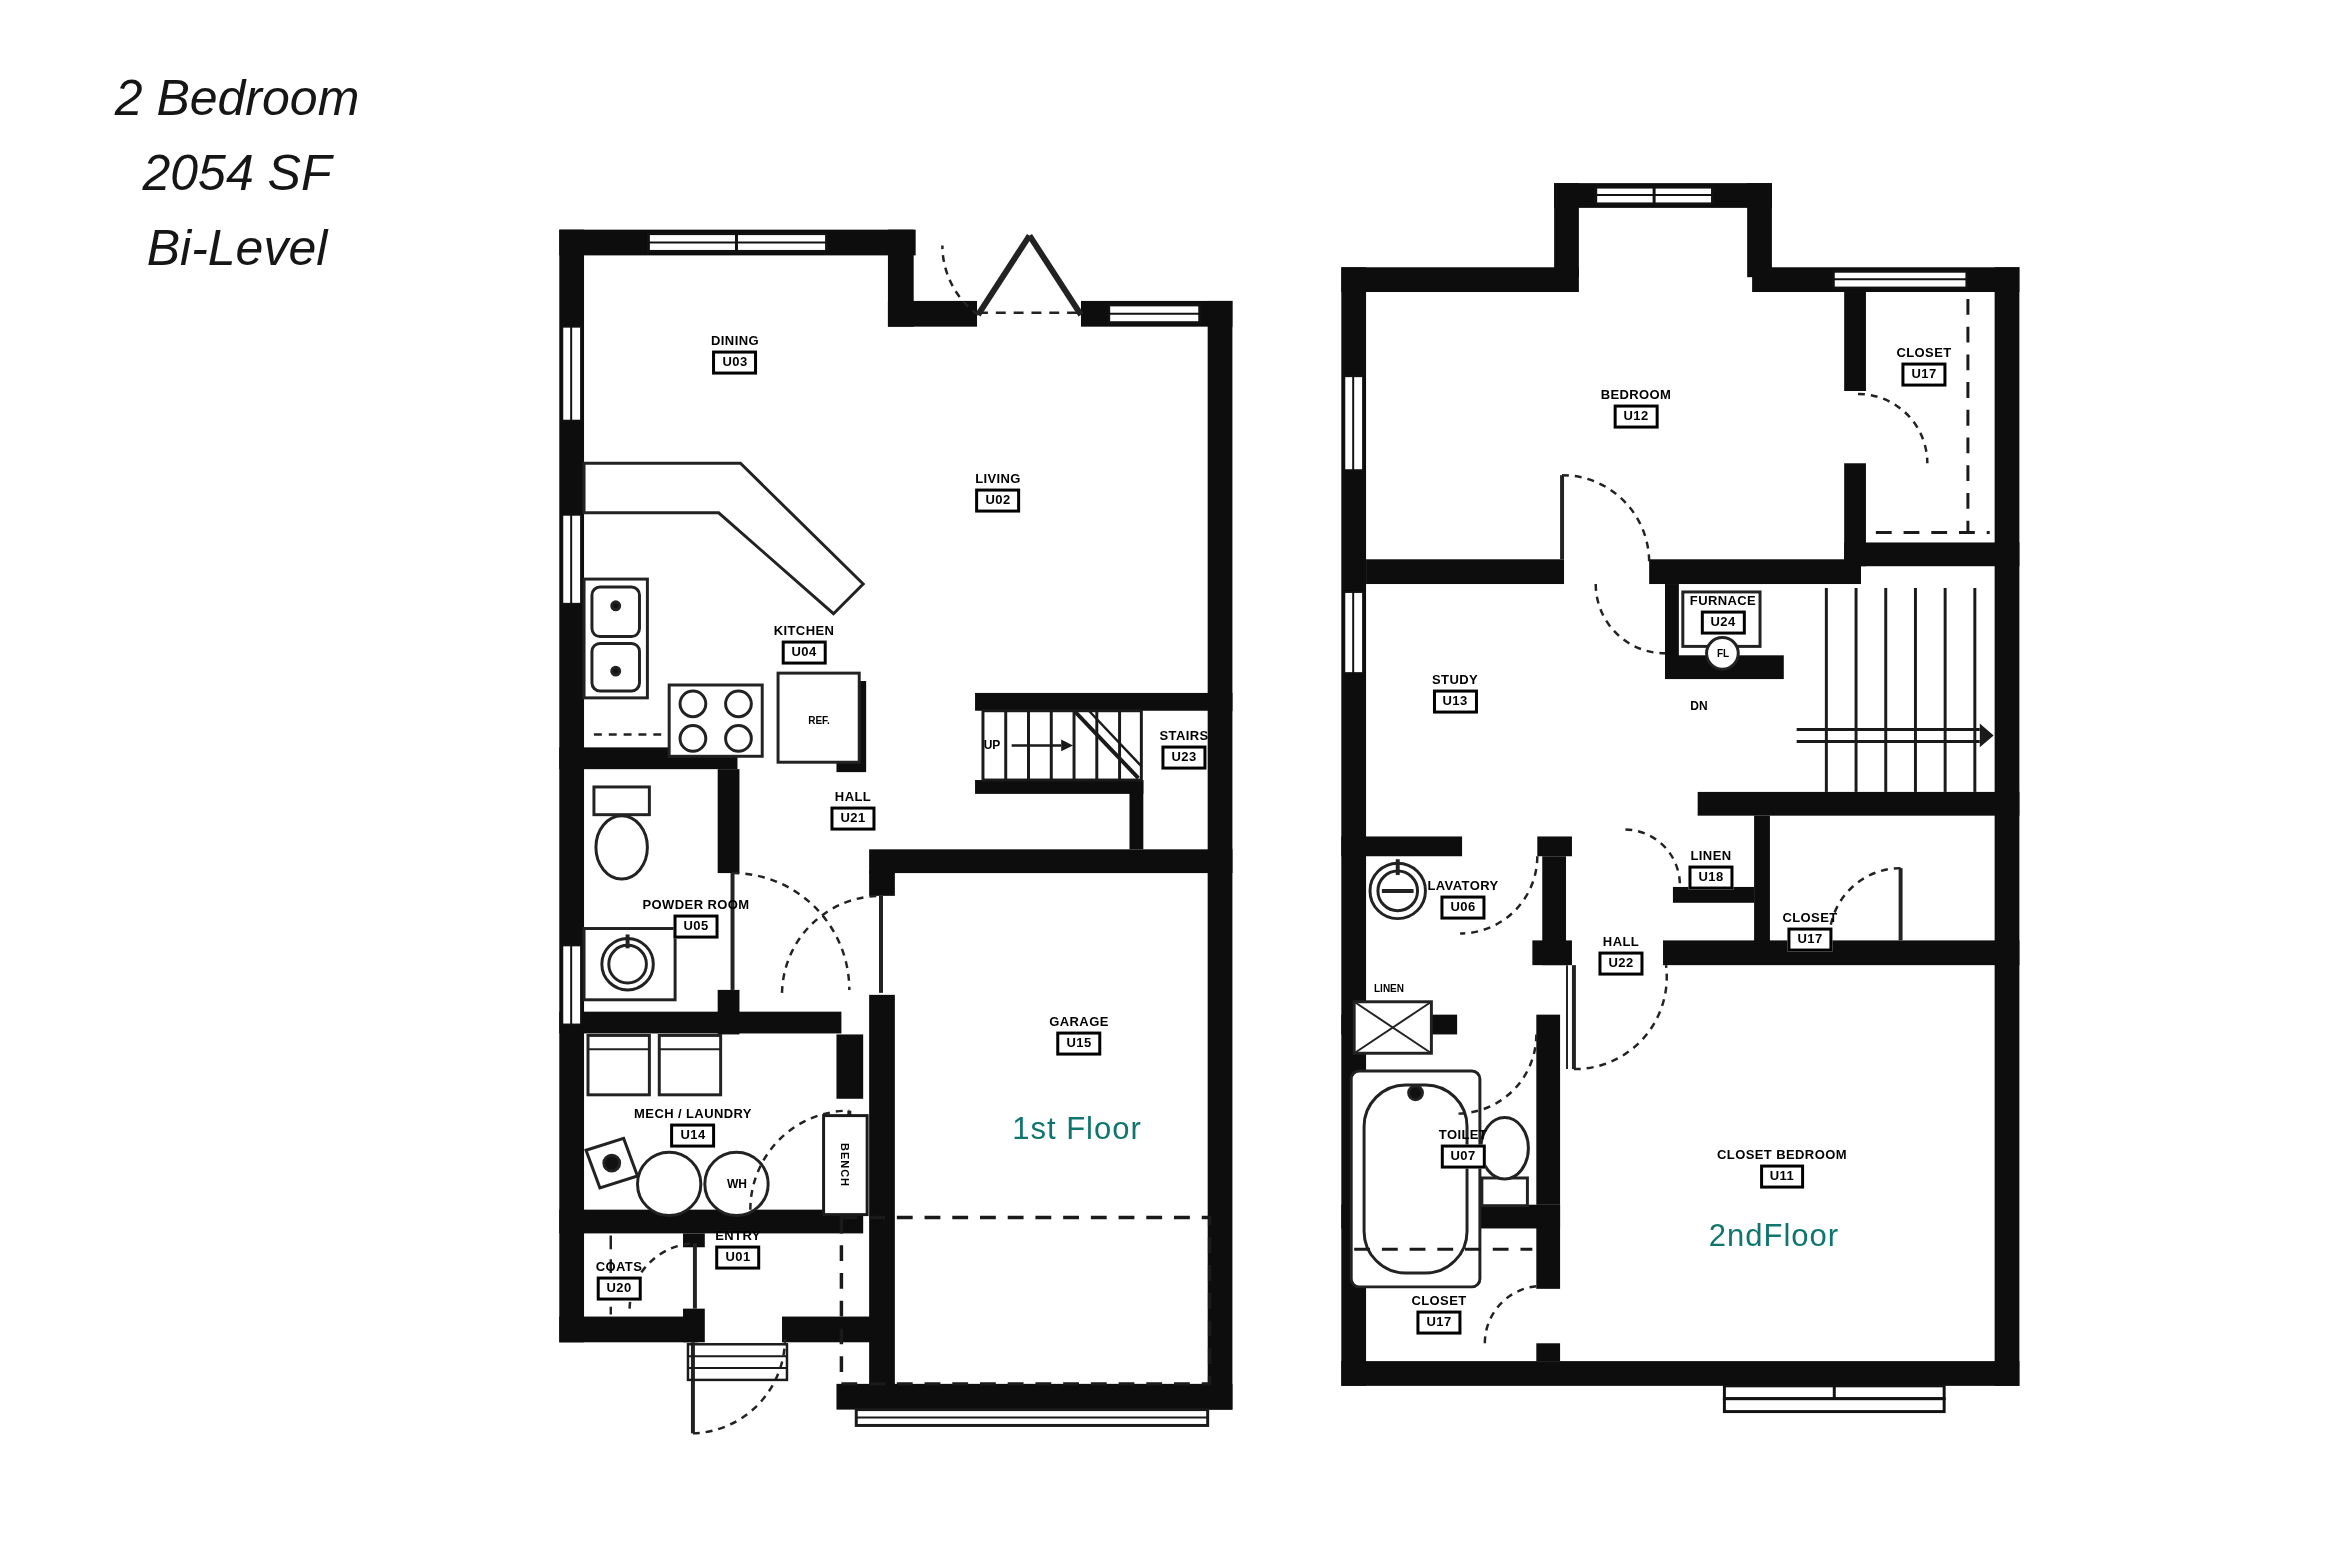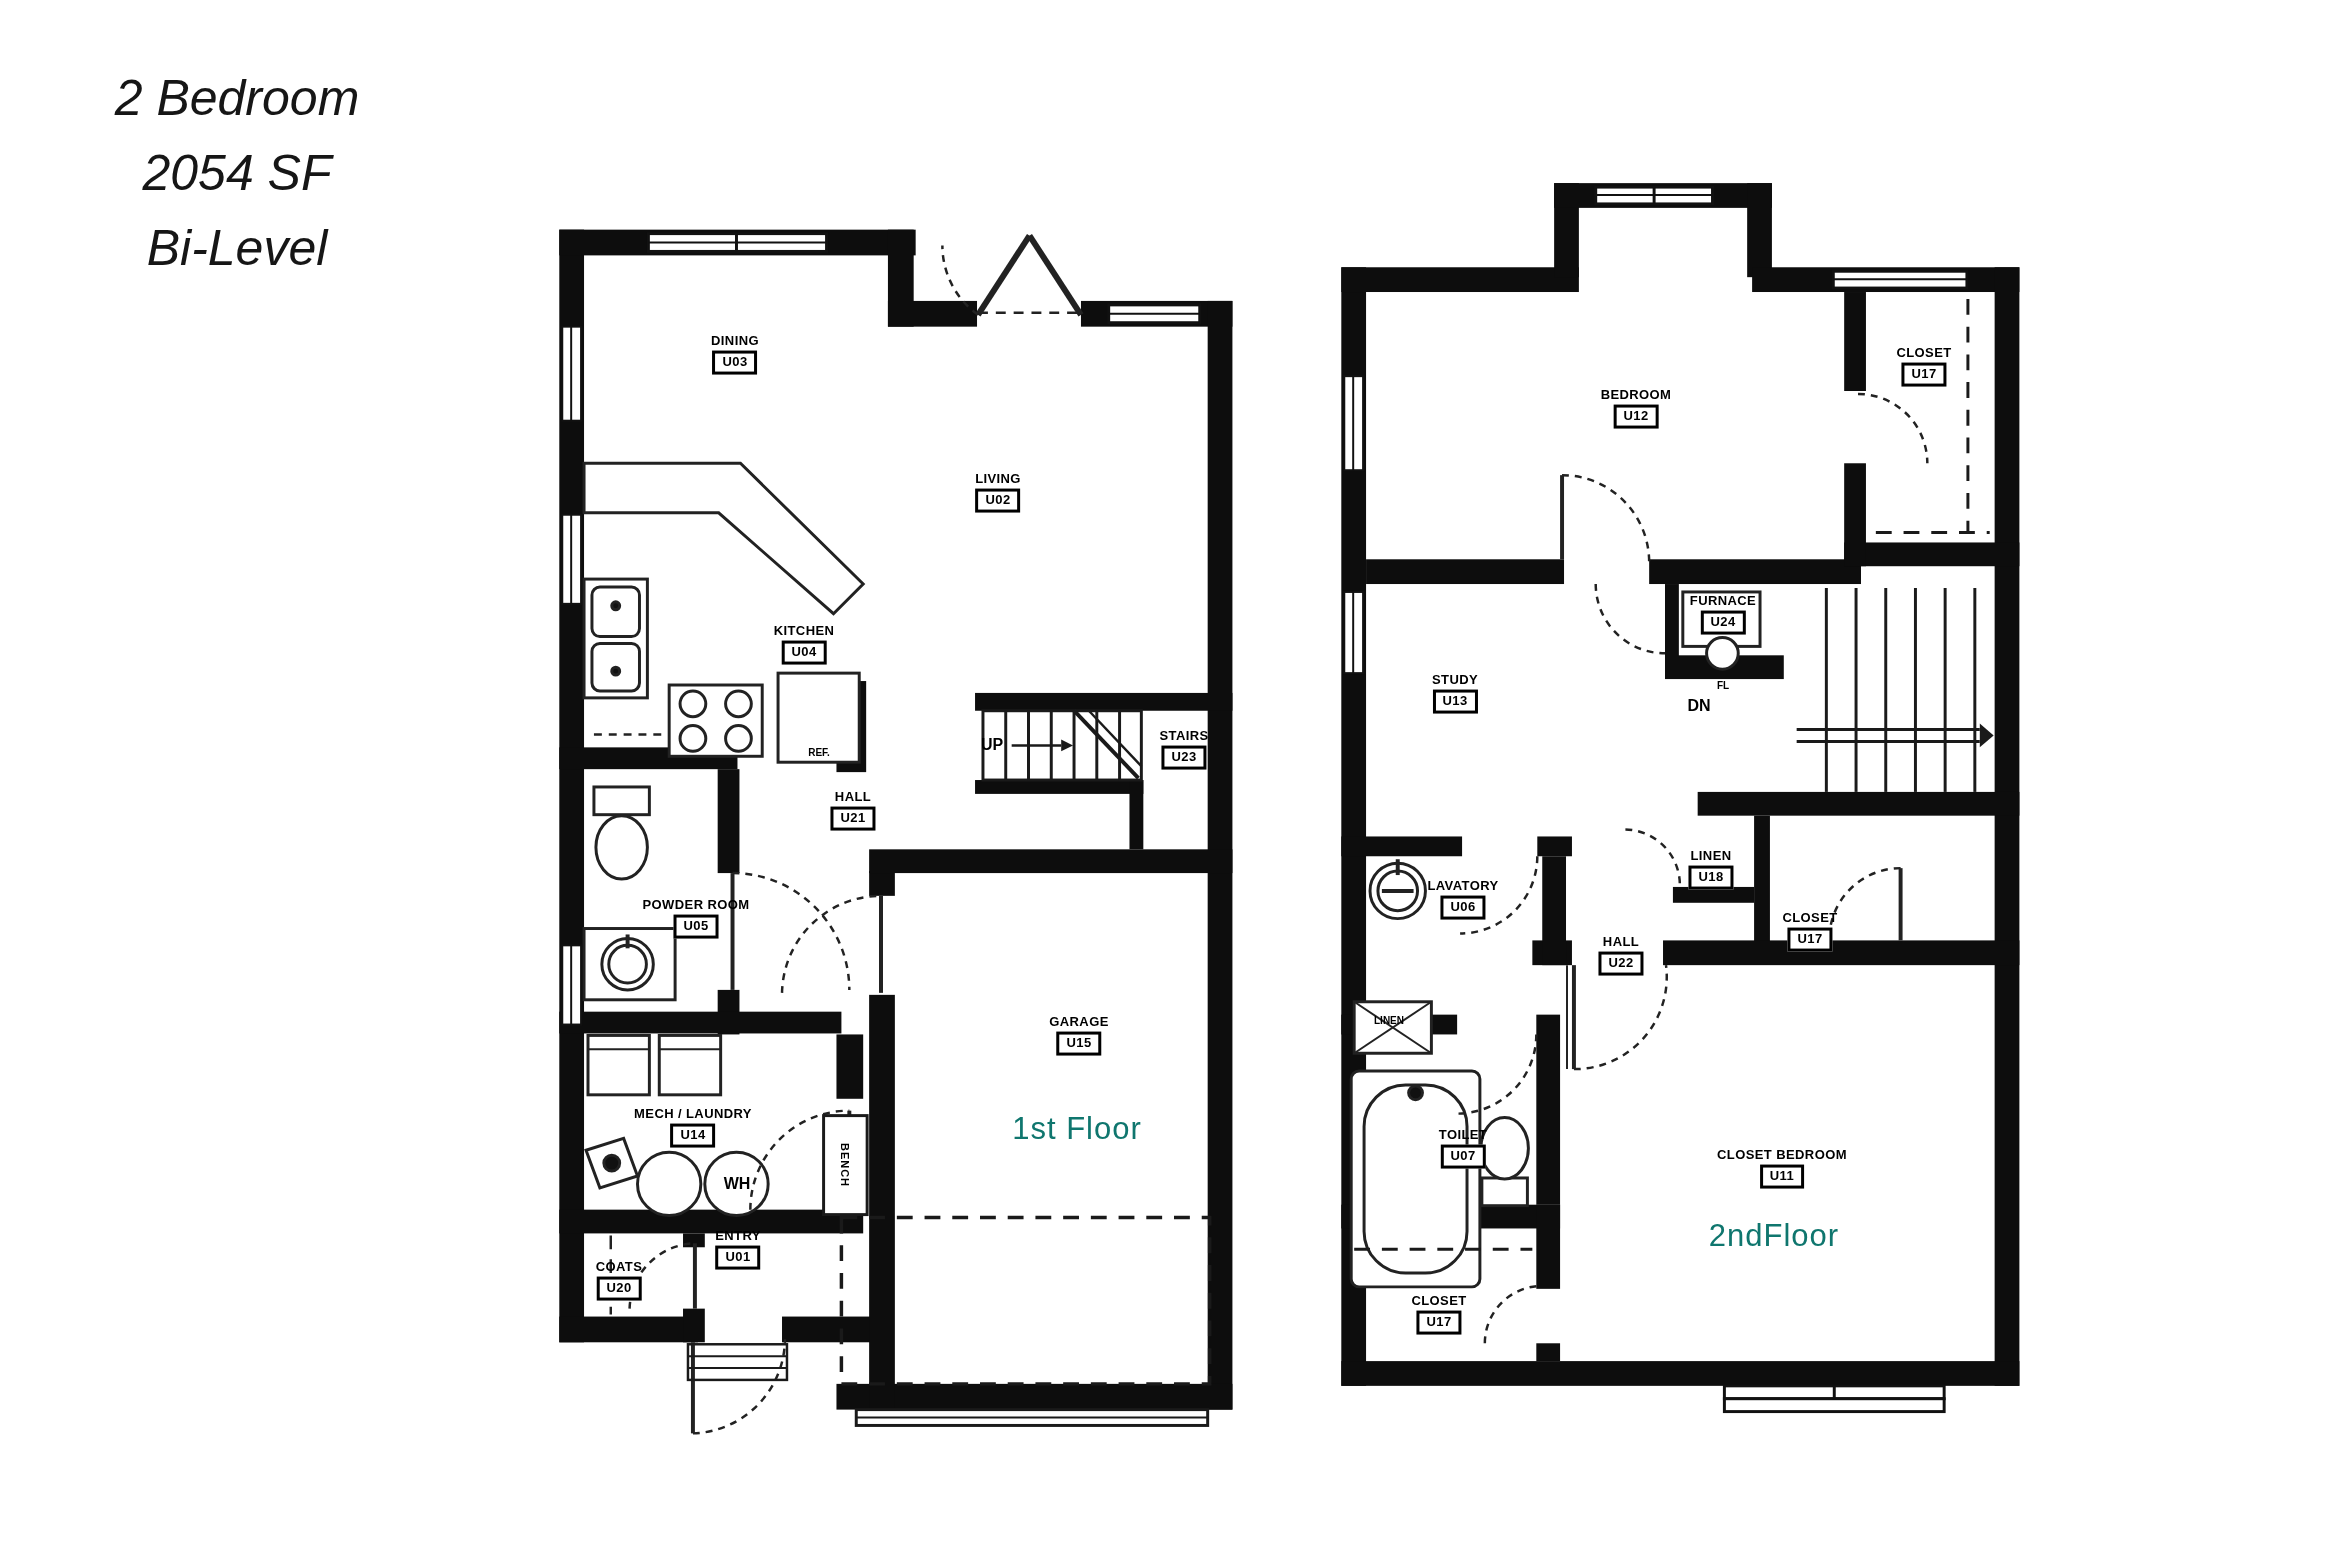--- a/index.html
+++ b/index.html
@@ -16,24 +16,24 @@
   .room-label{
     position:absolute;transform:translate(-50%,-50%);text-align:center;
     font-size:13px;font-weight:bold;letter-spacing:0.4px;color:#000;white-space:nowrap;
     line-height:1.15;z-index:5;
   }
   .rl-code{
     display:inline-block;border:3px solid #000;background:#fff;
     padding:1px 7px 2px 7px;margin-top:2px;font-weight:bold;font-size:13px;
   }
   .small-note{
-    position:absolute;transform:translate(-50%,-50%);font-size:16px;font-weight:bold;
+    position:absolute;transform:translate(-50%,-50%);font-size:12px;font-weight:bold;
     color:#000;z-index:5;white-space:nowrap;
   }
-  .tiny-note{font-size:10px;font-weight:bold;margin-top:32px;}
+  .tiny-note{font-size:10px;font-weight:bold;}
   .vertical-note{
     writing-mode:vertical-rl;transform:translate(-50%,-50%);letter-spacing:1px;
     font-size:11px;
   }
   .floor-caption{
     position:absolute;transform:translate(-50%,-50%);font-size:31px;color:#0f766e;
     letter-spacing:1px;z-index:5;white-space:nowrap;
   }
 </style>
 </head>

